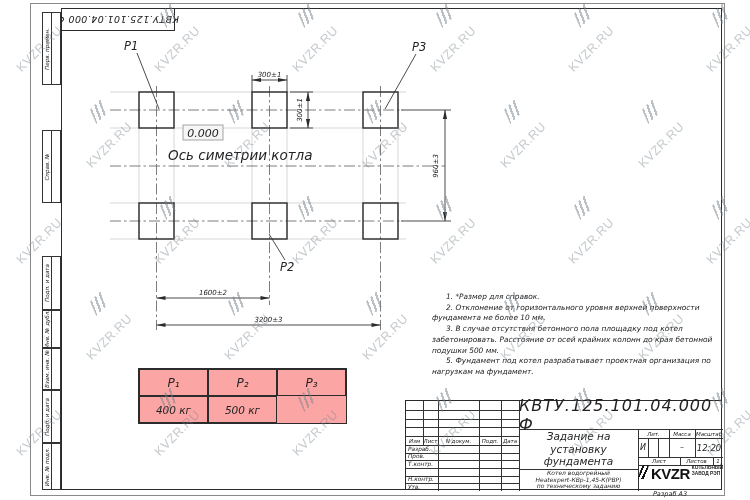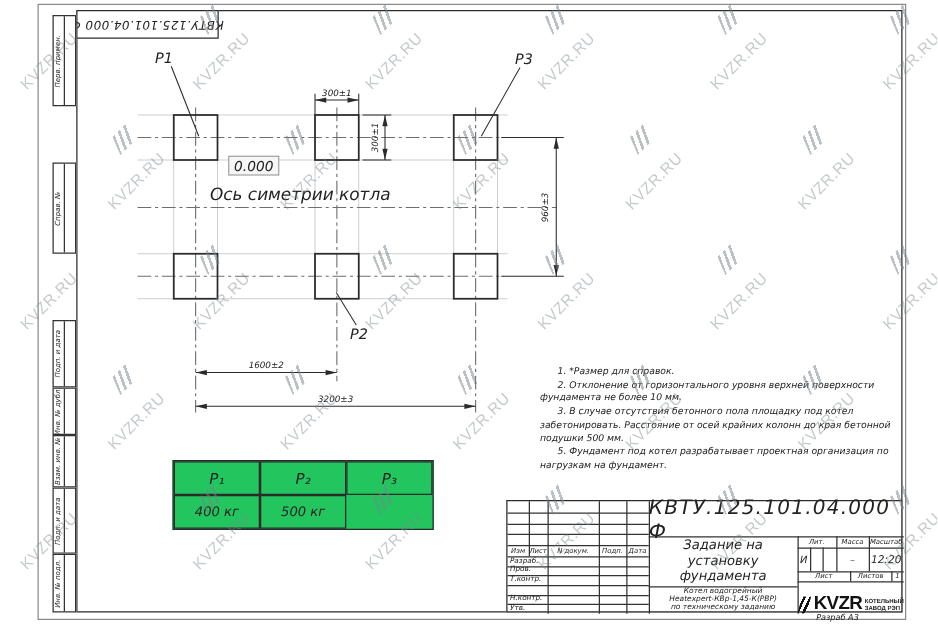--- a/index.html
+++ b/index.html
@@ -23,41 +23,41 @@
   .strip-blank{flex:1}
   
   .dim{font:italic 7px "DejaVu Sans",sans-serif;fill:#222}
   .plabel{font:italic 11.5px "DejaVu Sans",sans-serif;fill:#222}
   .elev{font:italic 11px "DejaVu Sans",sans-serif;fill:#222}
   .axis{font:italic 13.5px "DejaVu Sans",sans-serif;fill:#222}
   
   .notes{position:absolute;left:432px;top:292px;width:284px}
   .notes p{margin:0;text-indent:14px;font:italic 7.4px/1.45 "DejaVu Sans",sans-serif;color:#222}
   
-  .loads{position:absolute;left:138px;top:368px;border:1.4px solid #2b2b2b;background:#22c55e;
+  .loads{position:absolute;left:138px;top:368px;border:1.4px solid #2b2b2b;background:#fca5a5;
          display:grid;grid-template-columns:69px 69px 69px;grid-template-rows:27px 27px}
   .loads div{border:0.9px solid #2b2b2b;display:flex;align-items:center;justify-content:center;box-sizing:border-box}
   .loads .hd{font:italic 12px "DejaVu Sans",sans-serif}
   .loads .vl{font:italic 10.5px "DejaVu Sans",sans-serif}
   
   .tb{position:absolute;left:405px;top:400px;width:317px;height:90px;border:1.6px solid #2b2b2b;
       box-sizing:border-box;background:#fff}
   .tb .h,.tb .v{position:absolute;background:#333}
   .tb .h{height:1px}
   .tb .v{width:1px}
   .tb .cell{position:absolute;display:flex;align-items:center;justify-content:center;
             font:italic 5.5px "DejaVu Sans",sans-serif;color:#222;box-sizing:border-box}
   .tb .rowlab{justify-content:flex-start;padding-left:2px;font-size:5.8px}
   .docnum{position:absolute;left:113px;top:0;width:204px;height:28px;display:flex;align-items:center;
           justify-content:center;font:italic 16px "DejaVu Sans",sans-serif;letter-spacing:1px}
   .tbtitle{position:absolute;left:113px;top:28px;width:119px;height:40px;display:flex;flex-direction:column;
            align-items:center;justify-content:center;font:italic 10.5px/1.2 "DejaVu Sans",sans-serif}
   .tbsub{position:absolute;left:113px;top:68px;width:119px;height:22px;display:flex;flex-direction:column;
          align-items:center;justify-content:center;font:italic 6px/1.15 "DejaVu Sans",sans-serif;text-align:center}
-  .logo-row{position:absolute;left:232px;top:64px;width:85px;height:26px;display:flex;align-items:flex-end;
+  .logo-row{position:absolute;left:232px;top:64px;width:85px;height:26px;display:flex;align-items:flex-start;
             justify-content:center;gap:2px}
   .kvzr-mark{width:14px;height:14px;background:repeating-linear-gradient(115deg,#111 0 2px,transparent 2px 4.4px);
              clip-path:polygon(32% 0,100% 0,68% 100%,0 100%)}
   .kvzr-word{font:bold 15px "Liberation Sans",sans-serif;color:#111;letter-spacing:-.5px;font-style:normal}
   .kvzr-name{font:bold 4.8px/1.25 "Liberation Sans",sans-serif;color:#222;font-style:normal}
   .format-note{position:absolute;left:610px;top:490px;width:120px;text-align:center;
                font:italic 6.5px "DejaVu Sans",sans-serif;color:#222}
   
   .wm-layer{position:absolute;left:0;top:0;width:750px;height:500px;z-index:40;pointer-events:none;overflow:hidden}
   .wm-text{position:absolute;font:12.5px "Liberation Sans",sans-serif;color:rgba(125,135,142,.45);

